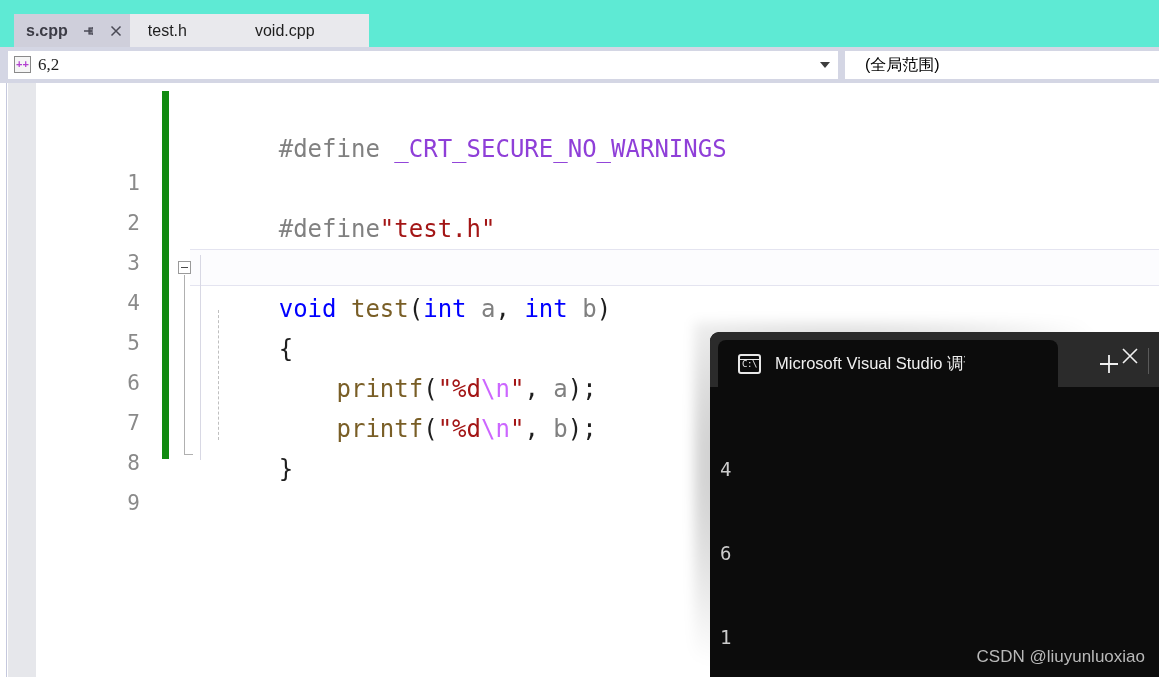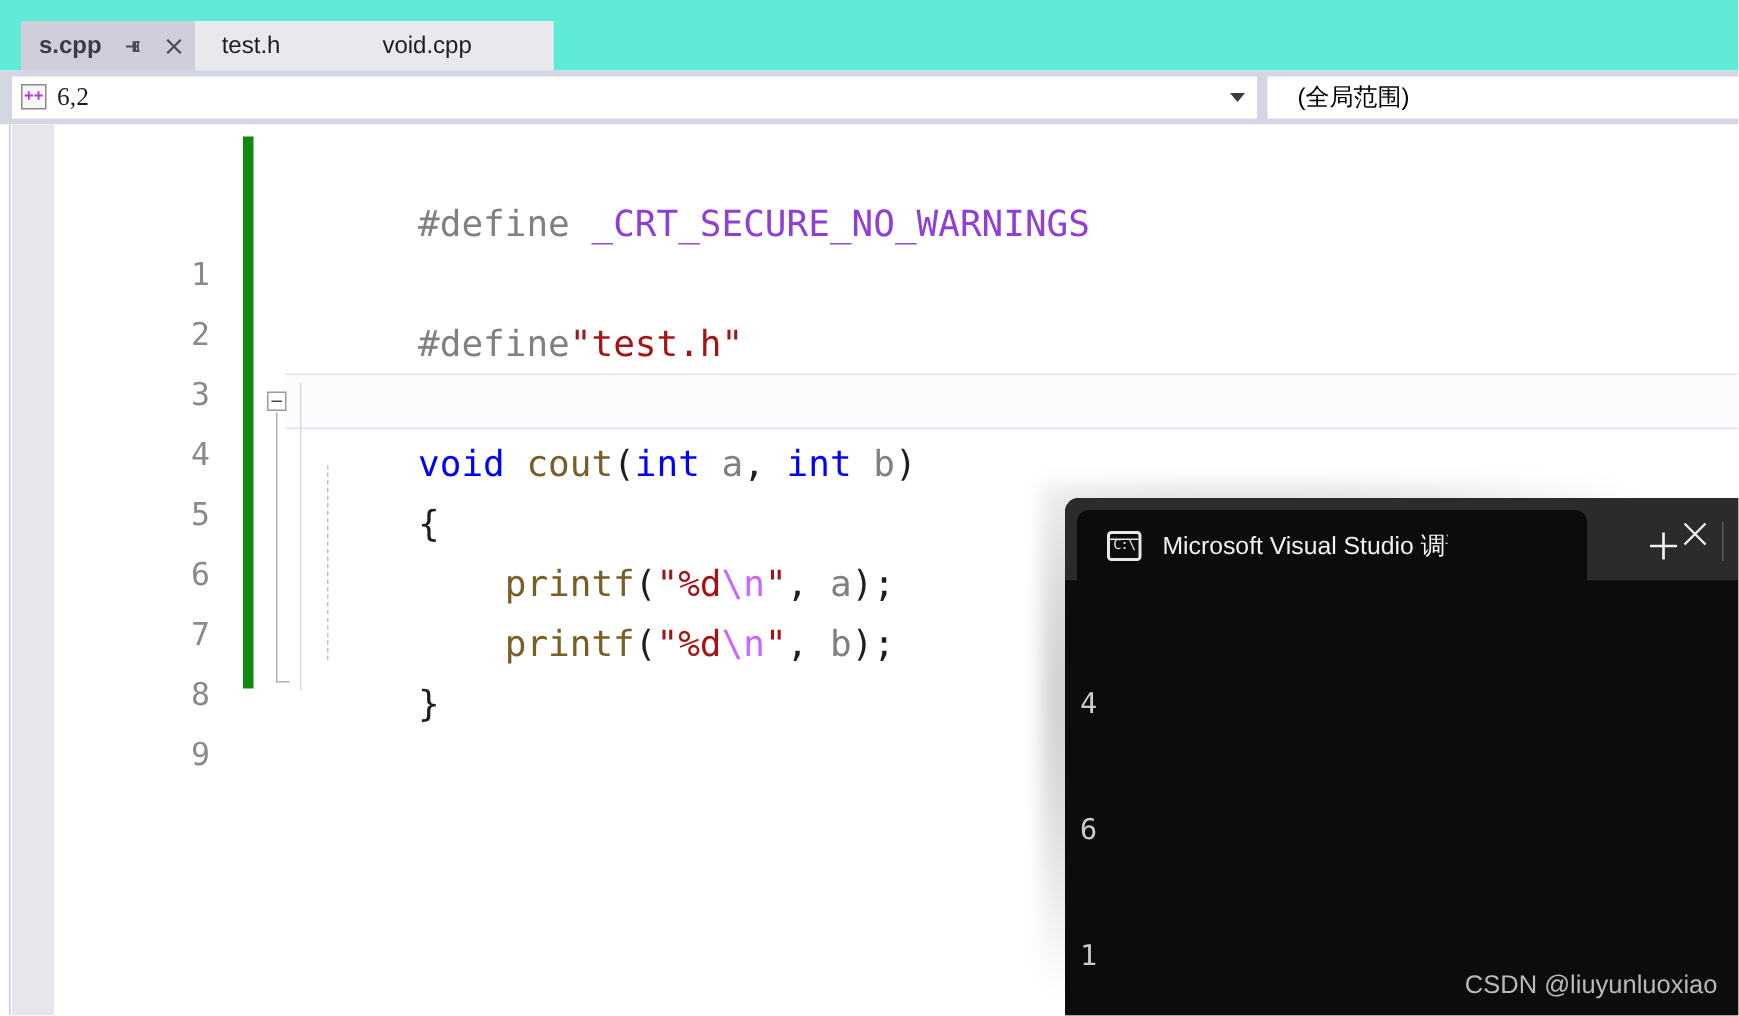--- a/index.html
+++ b/index.html
@@ -410,21 +410,21 @@
 
     <div class="codeline" style="top:6px;">
       <span class="t-pre">#define</span><span class="t-macro"> _CRT_SECURE_NO_WARNINGS</span>
     </div>
 
     <div class="codeline" style="top:86px;">
       <span class="t-pre">#define</span><span class="t-str">"test.h"</span>
     </div>
 
     <div class="codeline" style="top:166px;">
-      <span class="t-kw">void</span><span class="t-punct"> </span><span class="t-fn">cout</span><span class="t-punct">(</span><span class="t-kw">int</span><span class="t-id"> a</span><span class="t-punct">, </span><span class="t-kw">int</span><span class="t-id"> b</span><span class="t-punct">)</span>
+      <span class="t-kw">void</span><span class="t-punct"> </span><span class="t-fn">test</span><span class="t-punct">(</span><span class="t-kw">int</span><span class="t-id"> a</span><span class="t-punct">, </span><span class="t-kw">int</span><span class="t-id"> b</span><span class="t-punct">)</span>
     </div>
 
     <div class="codeline" style="top:206px;">
       <span class="t-punct">{</span>
     </div>
 
     <div class="codeline" style="top:246px;">
       <span class="t-fn">    printf</span><span class="t-punct">(</span><span class="t-str">"%d</span><span class="t-esc">\n</span><span class="t-str">"</span><span class="t-punct">, </span><span class="t-id">a</span><span class="t-punct">);</span>
     </div>
 

